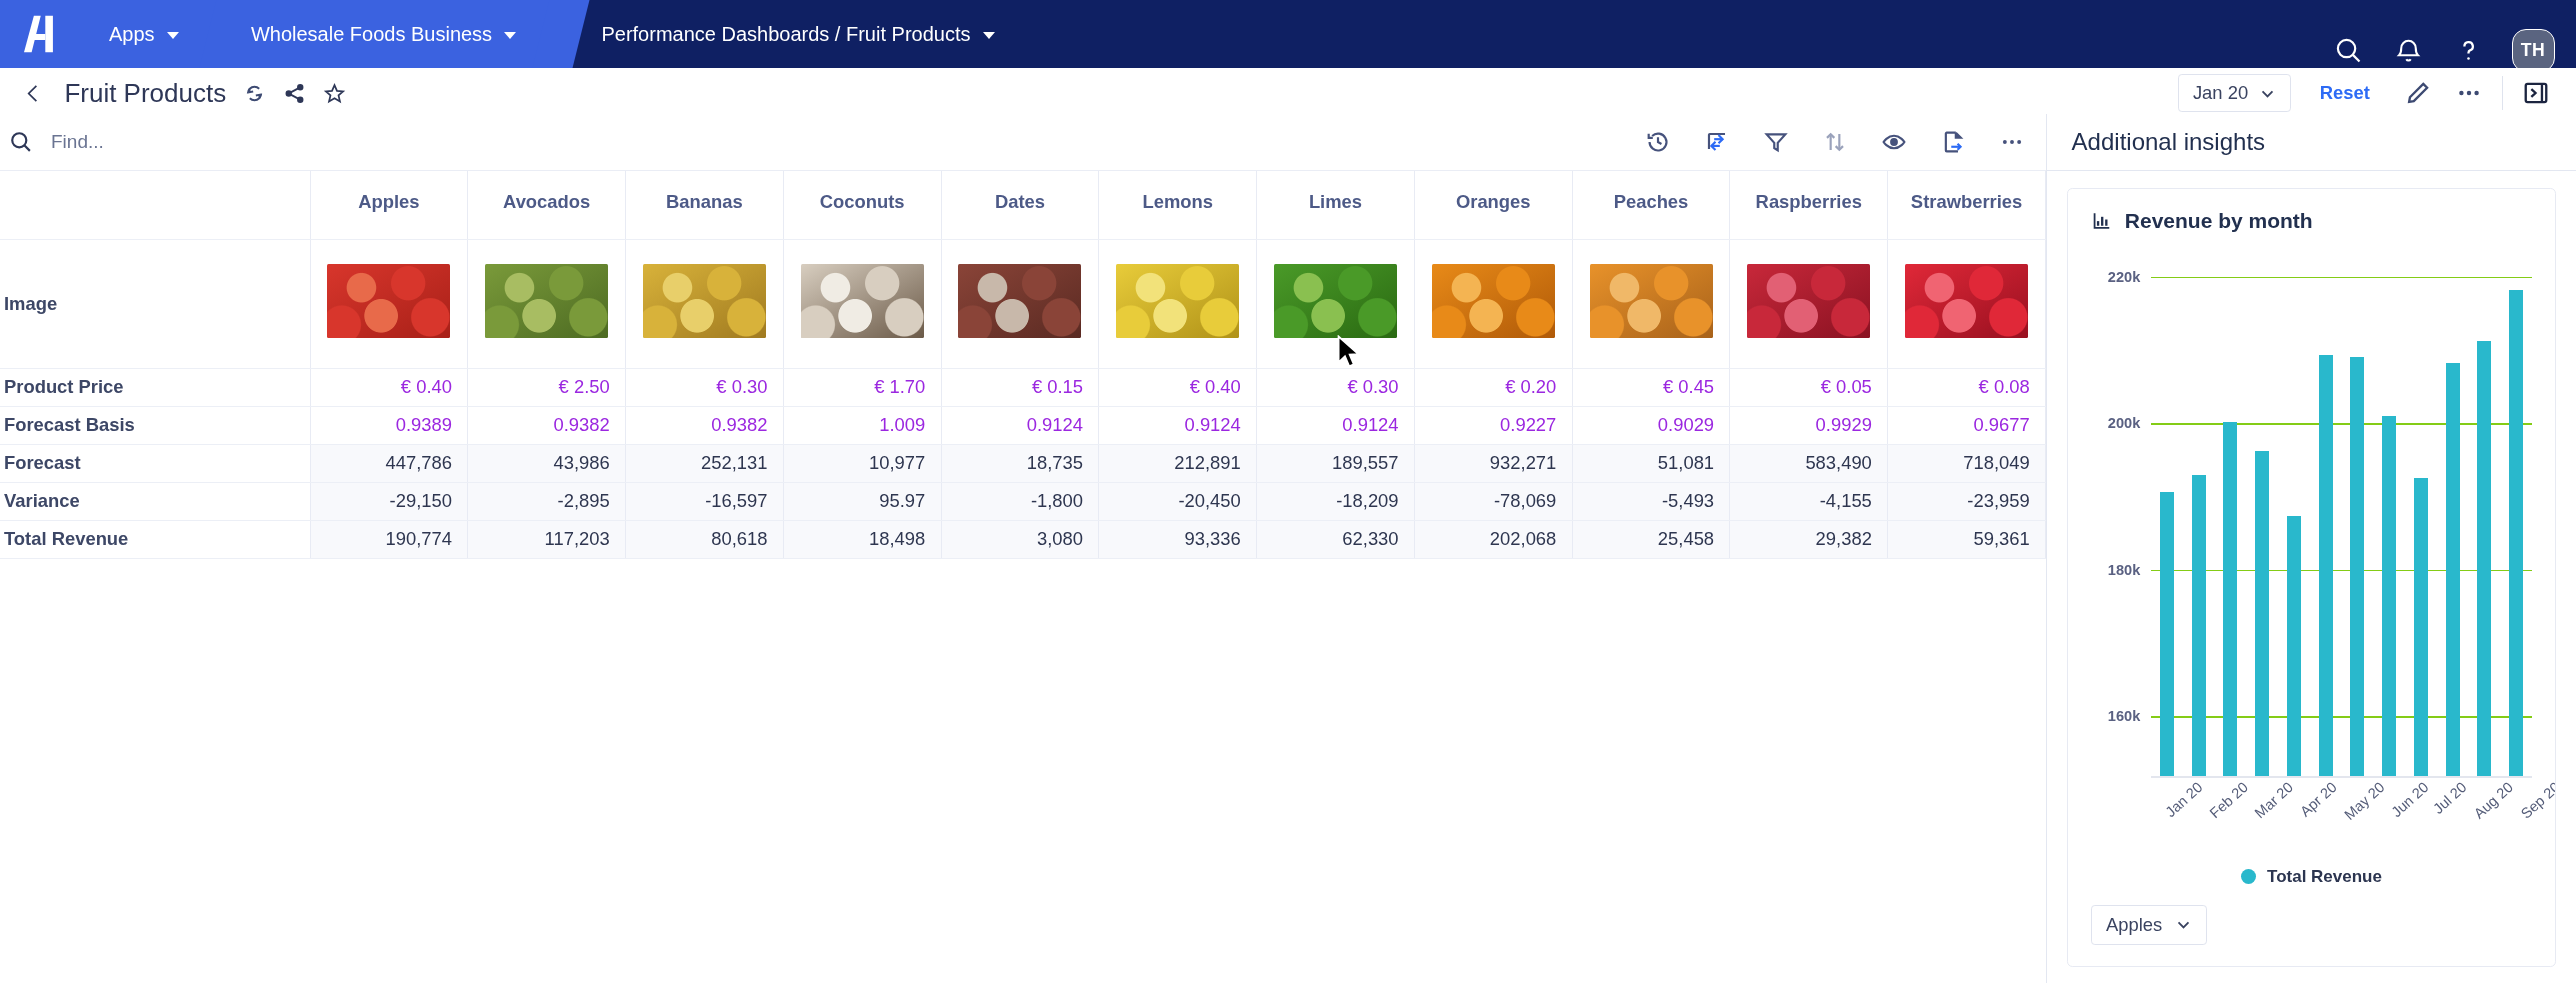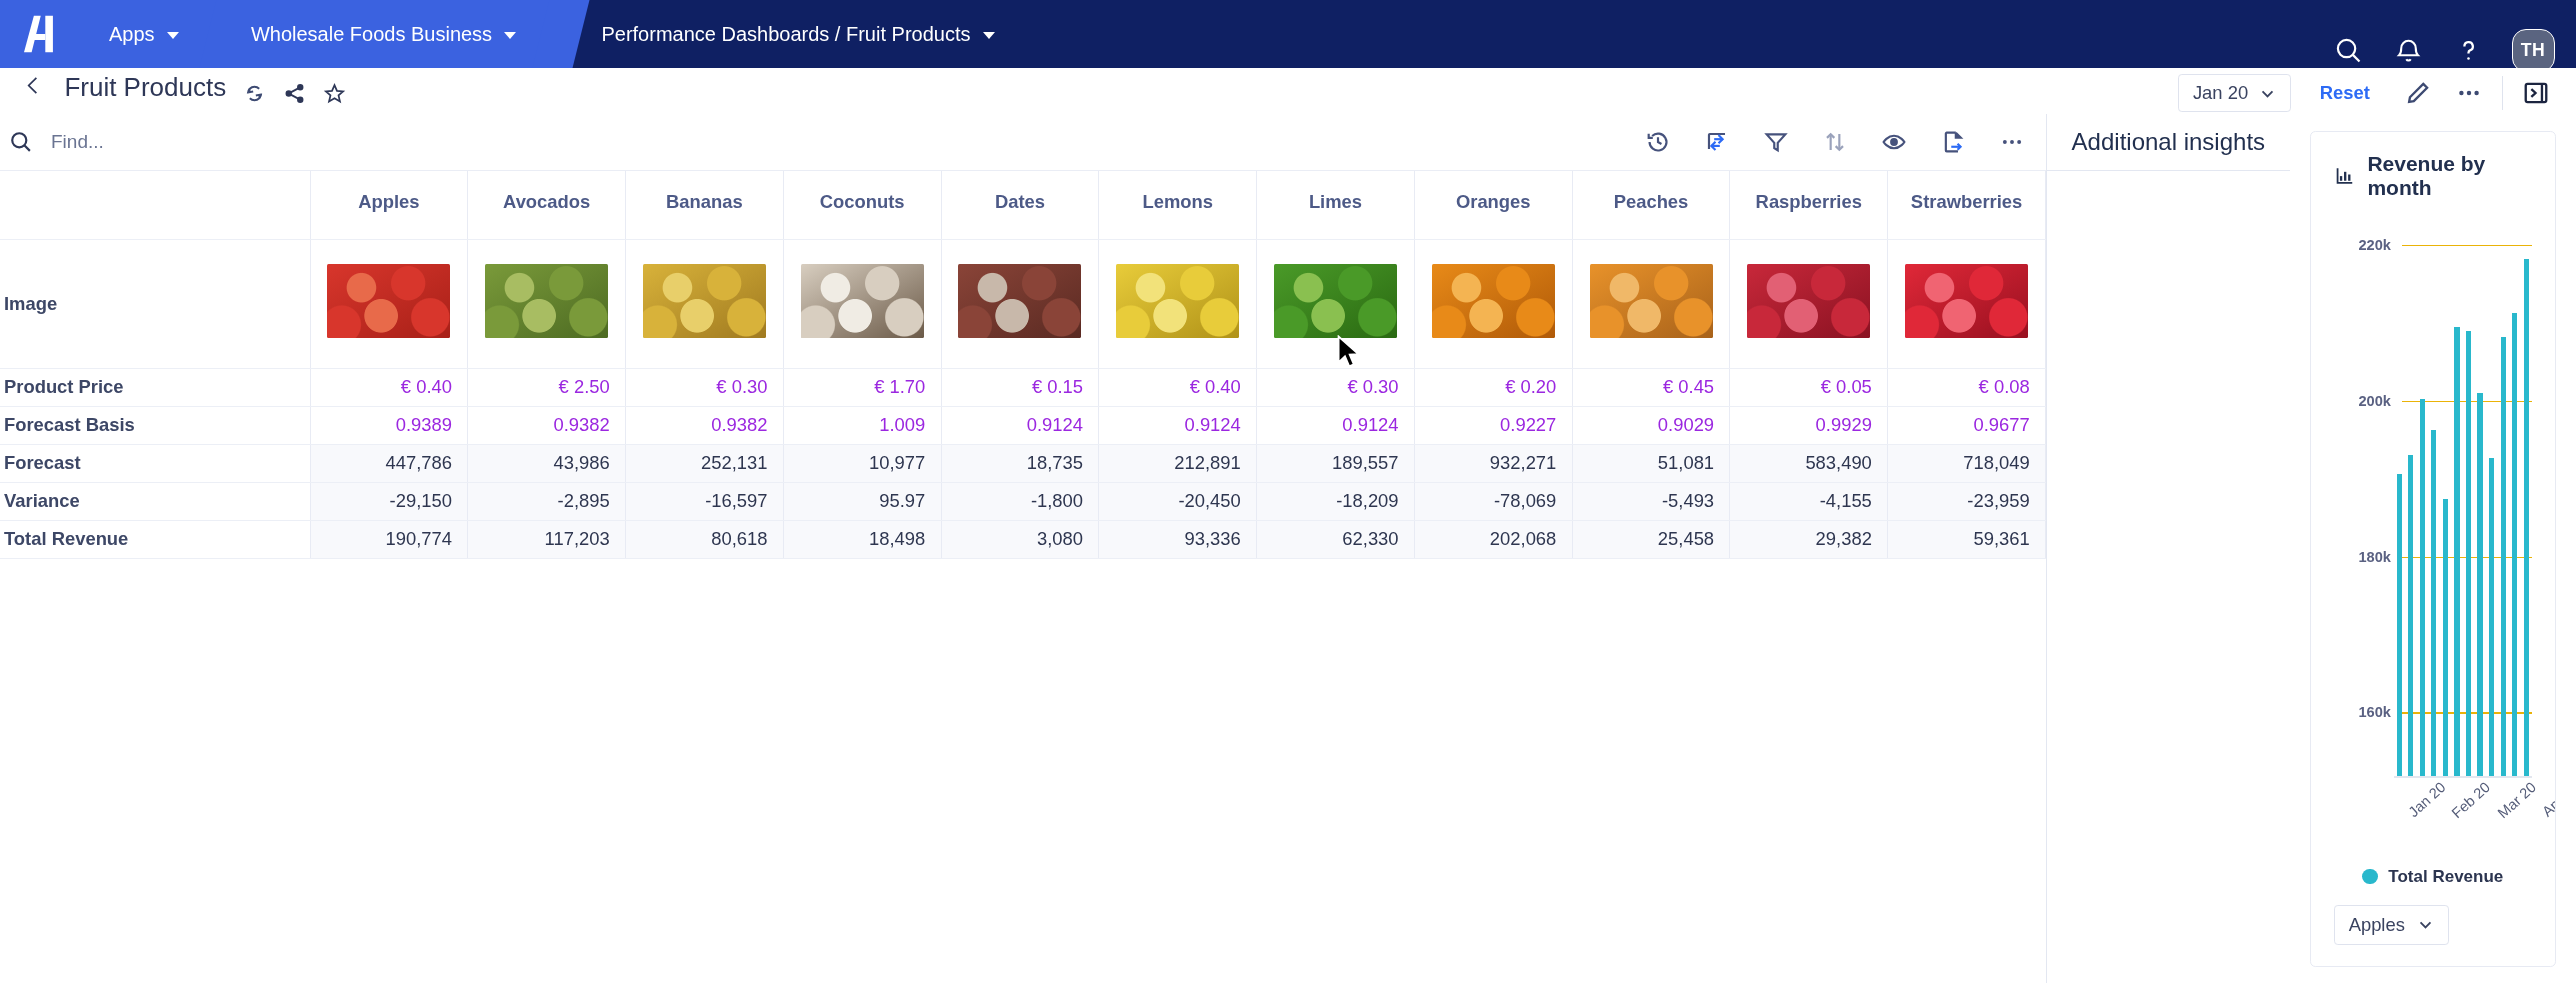--- a/index.html
+++ b/index.html
@@ -77,21 +77,21 @@
     width: 43px; height: 43px; border-radius: 14px;
     background: #5a6480; border: 1.9px solid #fff;
     color: #fff; font-size: 17.6px; font-weight: bold;
     display: flex; align-items: center; justify-content: center;
     cursor: pointer; letter-spacing: 0.4px;
   }
 
   
   .page-header {
     height: 46px;
-    display: flex; 
+    display: flex; align-items: center;
     padding: 4px 26px 0 20px;
     border-bottom: 0;
   }
   .back-chevron {
     width: 26px; height: 26px; cursor: pointer;
     display: flex; align-items: center; justify-content: center;
   }
   .page-title {
     font-size: 26px; color: #2e3757; font-weight: normal;
     margin-left: 18.4px; white-space: nowrap;
@@ -110,21 +110,21 @@
     margin-left: 29px; cursor: pointer;
   }
   .hdr-icon { width: 29px; height: 29px; cursor: pointer; display:flex; align-items:center; justify-content:center; }
   .hdr-sep { width: 0.8px; height: 34px; background: #dfe3ee; margin: 0 18.4px; }
 
   
   .body-split { display: flex; height: calc(984px - 68px - 46px); }
   .main-pane { width: 2046px; position: relative; }
   .side-pane {
     width: 530px; border-left: 0.8px solid #e3e7f1;
-    background: #fff; display: flex; flex-direction: row;
+    background: #fff; display: flex; flex-direction: column;
   }
 
   
   .findbar {
     height: 57px; display: flex; align-items: center;
     padding: 0 8px; border-bottom: 0.8px solid #eaedf5;
   }
   .find-input-wrap { display: flex; align-items: center; gap: 17px; flex: 1; }
   .find-text { font-size: 19px; color: #6a7492; }
   .tool-icons { display: flex; align-items: center; gap: 31px; padding-right: 12.3px; }
@@ -168,21 +168,21 @@
   .side-title { font-size: 24px; color: #22304f; }
   .card {
     margin: 17px 20px; border: 0.8px solid #e7eaf3; border-radius: 5.4px;
     background: #fff; flex: 1; display: flex; flex-direction: column;
     padding: 14px 0 0 0; overflow: hidden;
   }
   .card-head { display: flex; align-items: center; gap: 12.3px; padding: 6.1px 0 0 23px; }
   .card-title { font-size: 21px; color: #22304f; font-weight: bold; }
   .chart-area { flex: 1; position: relative; margin: 20px 17px 0 17px; }
   .chart-plot { position: absolute; left: 66px; right: 6.1px; top: 10.7px; bottom: 86px; }
-  .gridline { position: absolute; left: 8px; right: 0; height: 1.5px; background: #eab308; }
+  .gridline { position: absolute; left: 0; right: 0; height: 1.5px; background: #84cc16; }
   .ytick {
     position: absolute; right: calc(100% + 10.7px);
     font-size: 14.6px; color: #5a6182; font-weight: bold;
     transform: translateY(-50%); white-space: nowrap;
   }
   .bars { position: absolute; left: 0; right: 0; bottom: 0; top: 0; display: flex; align-items: flex-end; }
   .barcol { flex: 1; display: flex; justify-content: center; align-items: flex-end; height: 100%; }
   .bar { width: 44%; background: #29b8cc; }
   .axisline { position: absolute; left: 0; right: 0; bottom: -2.3px; height: 2.3px; background: #e3e6ee; }
   .xticks {

